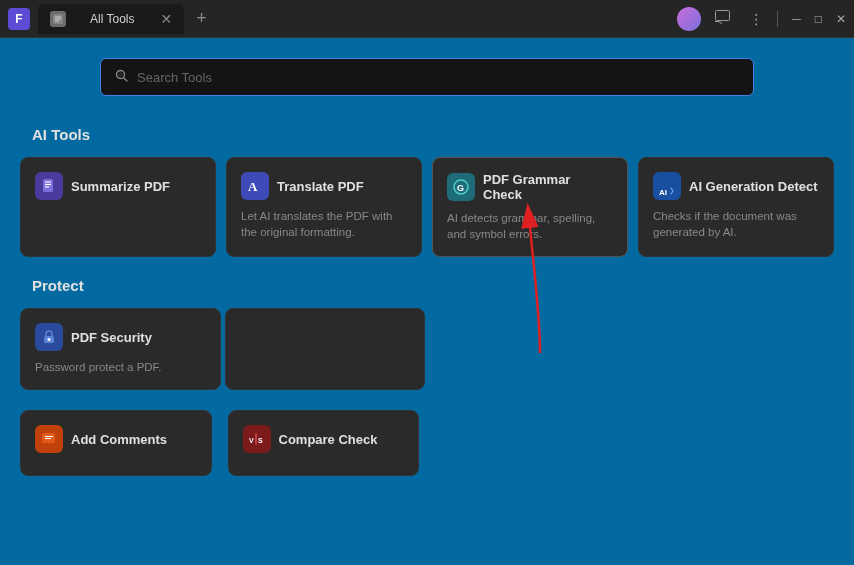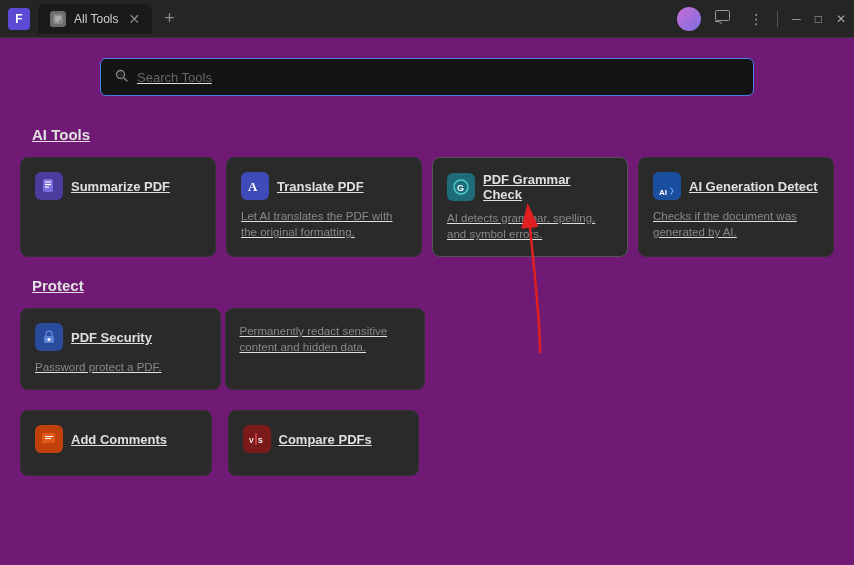--- a/index.html
+++ b/index.html
@@ -39,21 +39,21 @@
       font-size: 12px;
       color: white;
       font-weight: bold;
     }
     .tab {
       display: flex;
       align-items: center;
       background: #1a1a1a;
       border-radius: 6px 6px 0 0;
       padding: 4px 12px;
-      gap: 8px;
+      gap: 24px;
       height: 30px;
     }
     .tab-icon {
       width: 16px;
       height: 16px;
       background: #6c6c6c;
       border-radius: 3px;
       display: flex;
       align-items: center;
       justify-content: center;
@@ -103,26 +103,25 @@
     }
     .win-btn {
       font-size: 12px;
       color: #aaa;
       cursor: pointer;
     }
     .win-btn.close { color: #aaa; }
 
     
     .main {
-      background: #701a75;
+      background: #0369a1;
       height: calc(565px - 38px);
       overflow-y: auto;
       padding: 0 20px 36px 20px;
       position: relative;
-      text-decoration: underline;
     }
     .main::-webkit-scrollbar { width: 6px; }
     .main::-webkit-scrollbar-track { background: #1e1e1e; }
     .main::-webkit-scrollbar-thumb { background: #444; border-radius: 3px; }
 
     
     .search-container {
       padding: 20px 80px;
     }
     .search-box {
@@ -359,21 +358,20 @@
             <path d="M5 7V5a3 3 0 016 0v2" stroke="#5b85d4" stroke-width="1.5" fill="none"></path>
             <circle cx="8" cy="10.5" r="1.5" fill="white"></circle>
           </svg>
         </div>
         <span class="tool-card-name">PDF Security</span>
       </div>
       <div class="tool-card-desc">Password protect a PDF.</div>
     </div>
 
     <div class="tool-card">
-      <div class="tool-card-desc">Permanently redact sensitive content and hidden data.</div>
     </div>
   </div>
 
   <div class="tools-grid-review">
 
     <div class="tool-card">
       <div class="tool-card-header">
         <div class="tool-card-icon icon-orange">
           <svg width="16" height="16" viewBox="0 0 16 16" fill="none">
             <rect x="1" y="2" width="13" height="10" rx="2" fill="#e05a1a"></rect>
@@ -388,21 +386,21 @@
 
     <div class="tool-card">
       <div class="tool-card-header">
         <div class="tool-card-icon icon-compare">
           <svg width="18" height="18" viewBox="0 0 18 18" fill="none">
             <text x="1" y="13" font-size="7" font-weight="bold" fill="white" font-family="sans-serif">V</text>
             <rect x="7" y="3" width="2" height="12" rx="1" fill="#c04040"></rect>
             <text x="10" y="13" font-size="7" font-weight="bold" fill="white" font-family="sans-serif">S</text>
           </svg>
         </div>
-        <span class="tool-card-name">Compare PDFs</span>
+        <span class="tool-card-name">Compare Check</span>
       </div>
     </div>
   </div>
 
   <div class="arrow-overlay">
     <svg class="arrow-svg" width="120" height="160" viewBox="0 0 120 160">
       <defs>
         <marker id="arrowhead" markerWidth="10" markerHeight="7" refX="0" refY="3.5" orient="auto">
           <polygon points="0 0, 10 3.5, 0 7" fill="#e02020"></polygon>
         </marker>

